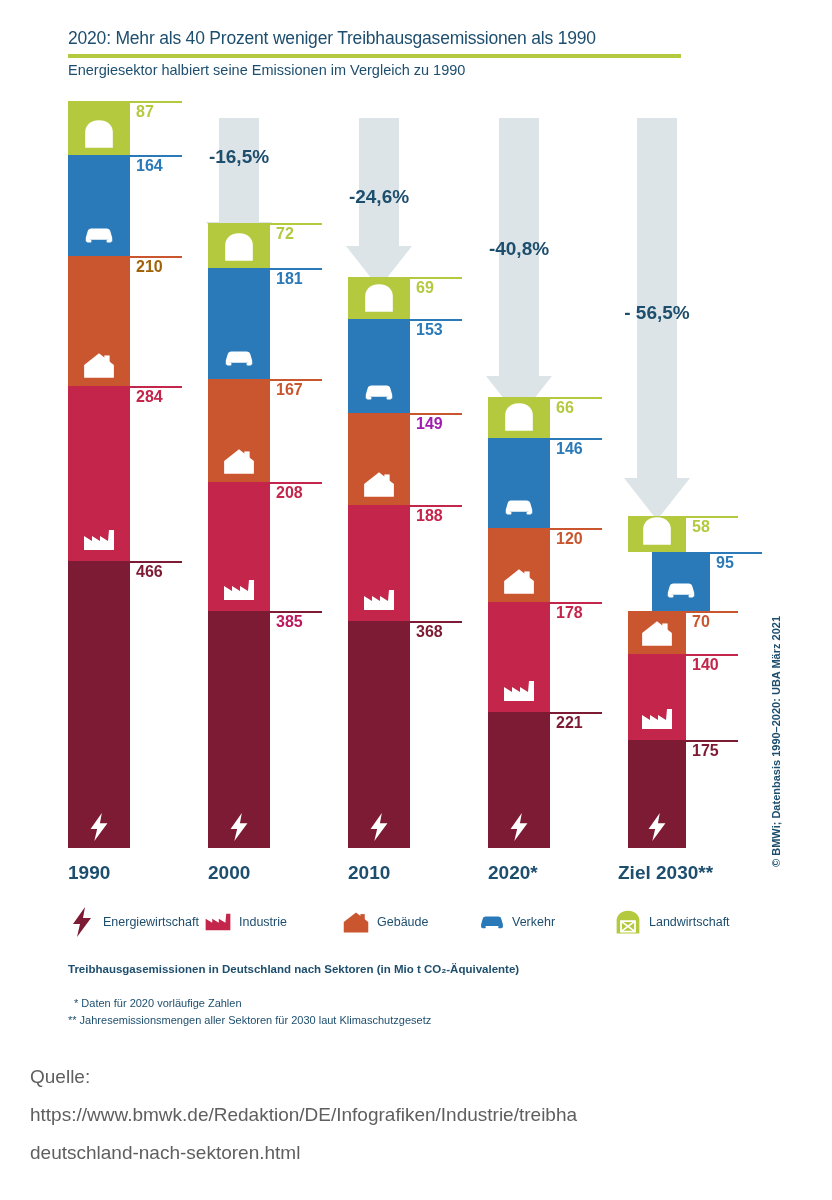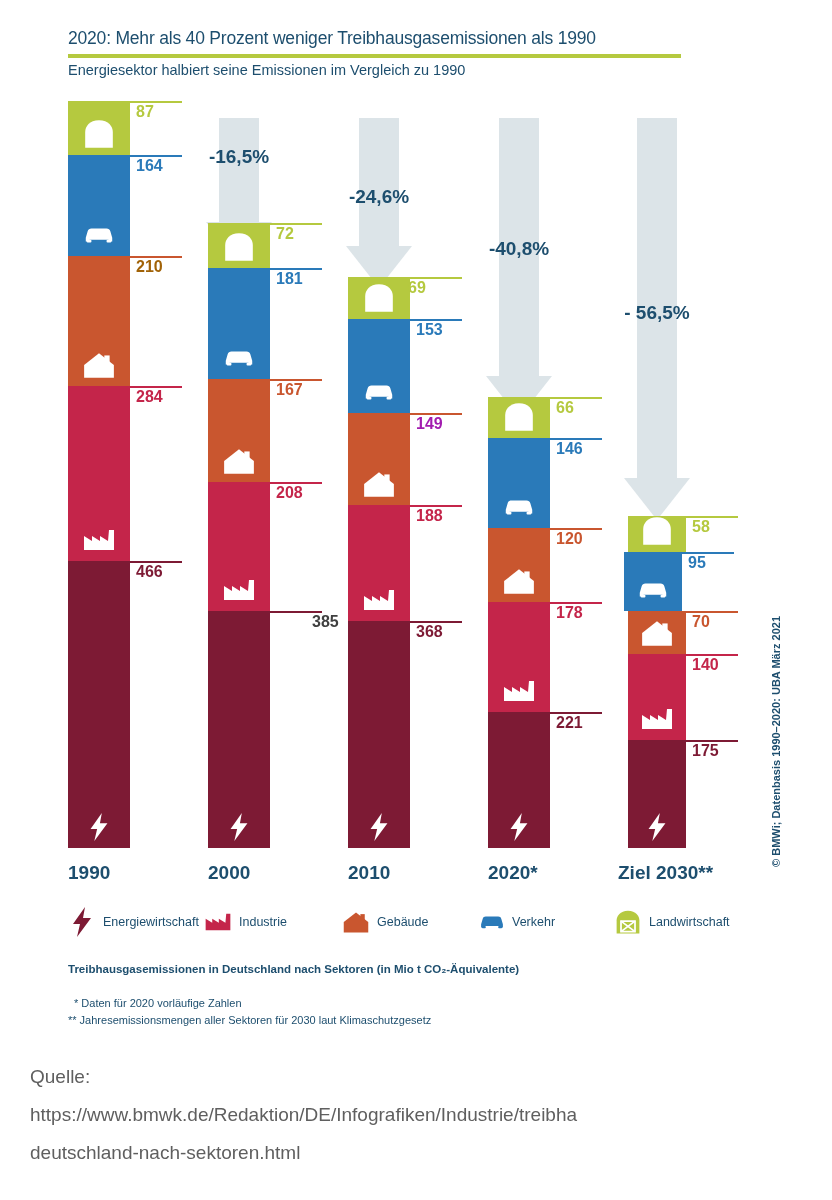--- a/index.html
+++ b/index.html
@@ -167,21 +167,21 @@
           <div class="shaft" style="width: 40px; height: 104px;"></div>
           <div class="head" style="top: 104px;"></div>
           <div class="pct" style="top: 28px;">-16,5%</div>
         </div>
         <div class="seg" style="left: 208px; top: 610.648px; width: 62px; height: 237.352px;">
           <div class="fill" style="background: rgb(125, 26, 52);"></div>
           <div class="icon"><svg viewBox="0 0 22 32" width="100%" height="100%">
               <path d="M14 1 L2 18 L9 18 L6 31 L20 12 L12 12 Z" fill="#ffffff"></path>
             </svg></div>
           <div class="tick" style="background: rgb(125, 26, 52); left: 62px; width: 52px;"></div>
-          <div class="val" style="color: #404040; left: 68px; margin-left: 36px;">385</div>
+          <div class="val" style="color: #be185d; left: 68px;">385</div>
         </div>
         <div class="seg" style="left: 208px; top: 482.416px; width: 62px; height: 128.232px;">
           <div class="fill" style="background: rgb(196, 37, 74);"></div>
           <div class="icon"><svg viewBox="0 0 34 24" width="100%" height="100%">
               <path d="M2 22 L2 8 L10 13 L10 8 L18 13 L18 8 L26 13 L27 2 L32 2 L32 22 Z" fill="#ffffff"></path>
             </svg></div>
           <div class="tick" style="background: rgb(196, 37, 74); left: 62px; width: 52px;"></div>
           <div class="val" style="color: rgb(196, 37, 74); left: 68px;">208</div>
         </div>
         <div class="seg" style="left: 208px; top: 379.46px; width: 62px; height: 102.956px;">
@@ -259,21 +259,21 @@
           <div class="val" style="color: rgb(42, 122, 185); left: 68px;">153</div>
         </div>
         <div class="seg" style="left: 348px; top: 276.504px; width: 62px; height: 42.5385px;">
           <div class="fill" style="background: rgb(181, 201, 63);"></div>
           <div class="icon"><svg viewBox="0 0 32 28" width="100%" height="100%">
               <path d="M16 1 C7 1 3 7 3 12 L3 27 L29 27 L29 12 C29 7 25 1 16 1 Z" fill="#ffffff"></path>
               <rect x="8" y="13" width="16" height="12" fill="none" stroke="#fff" stroke-width="2"></rect>
               <path d="M8 13 L24 25 M24 13 L8 25" stroke="#fff" stroke-width="2"></path>
             </svg></div>
           <div class="tick" style="background: rgb(181, 201, 63); left: 62px; width: 52px;"></div>
-          <div class="val" style="color: rgb(181, 201, 63); left: 60px;">69</div>
+          <div class="val" style="color: rgb(181, 201, 63); left: 68px;">69</div>
         </div>
         <div class="yearlabel" style="left: 348px;">2010</div>
       </div>
       <div class="column" style="left: 0px; top: 0px; width: 832px; height: 900px;">
         <div class="arrow" style="left: 479px; top: 118px; width: 80px; height: 300px;">
           <div class="shaft" style="width: 40px; height: 258px;"></div>
           <div class="head" style="top: 258px;"></div>
           <div class="pct" style="top: 120px;">-40,8%</div>
         </div>
         <div class="seg" style="left: 488px; top: 711.754px; width: 62px; height: 136.246px;">
@@ -348,21 +348,21 @@
         </div>
         <div class="seg" style="left: 628px; top: 610.648px; width: 58px; height: 43.155px;">
           <div class="fill" style="background: rgb(201, 86, 47);"></div>
           <div class="icon"><svg viewBox="0 0 32 26" width="100%" height="100%">
               <path d="M16 2 L30 13 L30 25 L2 25 L2 13 Z" fill="#ffffff"></path>
               <rect x="21" y="4" width="5" height="7" fill="#ffffff"></rect>
             </svg></div>
           <div class="tick" style="background: rgb(201, 86, 47); left: 58px; width: 52px;"></div>
           <div class="val" style="color: rgb(201, 86, 47); left: 64px;">70</div>
         </div>
-        <div class="seg" style="left: 624px; top: 552.08px; width: 58px; height: 58.5675px;">
+        <div class="seg" style="left: 652px; top: 552.08px; width: 58px; height: 58.5675px;">
           <div class="fill" style="background: rgb(42, 122, 185);"></div>
           <div class="icon"><svg viewBox="0 0 36 22" width="100%" height="100%">
               <path d="M4 14 L6 7 C6.6 5 8 4 10 4 L26 4 C28 4 29.4 5 30 7 L32 14 L32 18 L28 18 L28 16 L8 16 L8 18 L4 18 Z" fill="#ffffff"></path>
               <path d="M9.5 7.5 L26.5 7.5 L28 12.5 L8 12.5 Z" fill="#ffffff" opacity="0"></path>
               <rect x="5" y="16" width="5" height="3" rx="1" fill="#ffffff"></rect>
               <rect x="26" y="16" width="5" height="3" rx="1" fill="#ffffff"></rect>
             </svg></div>
           <div class="tick" style="background: rgb(42, 122, 185); left: 58px; width: 52px;"></div>
           <div class="val" style="color: rgb(42, 122, 185); left: 64px;">95</div>
         </div>

